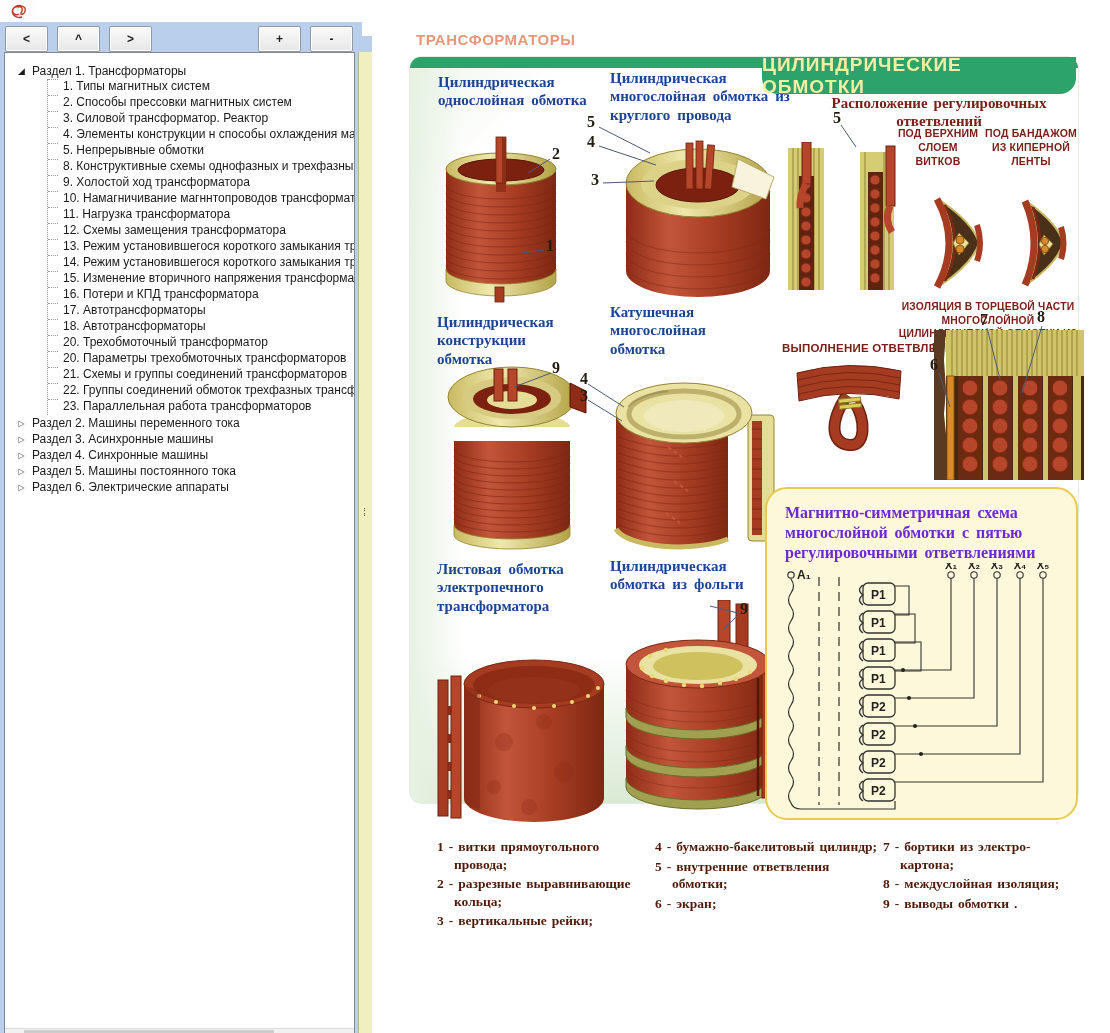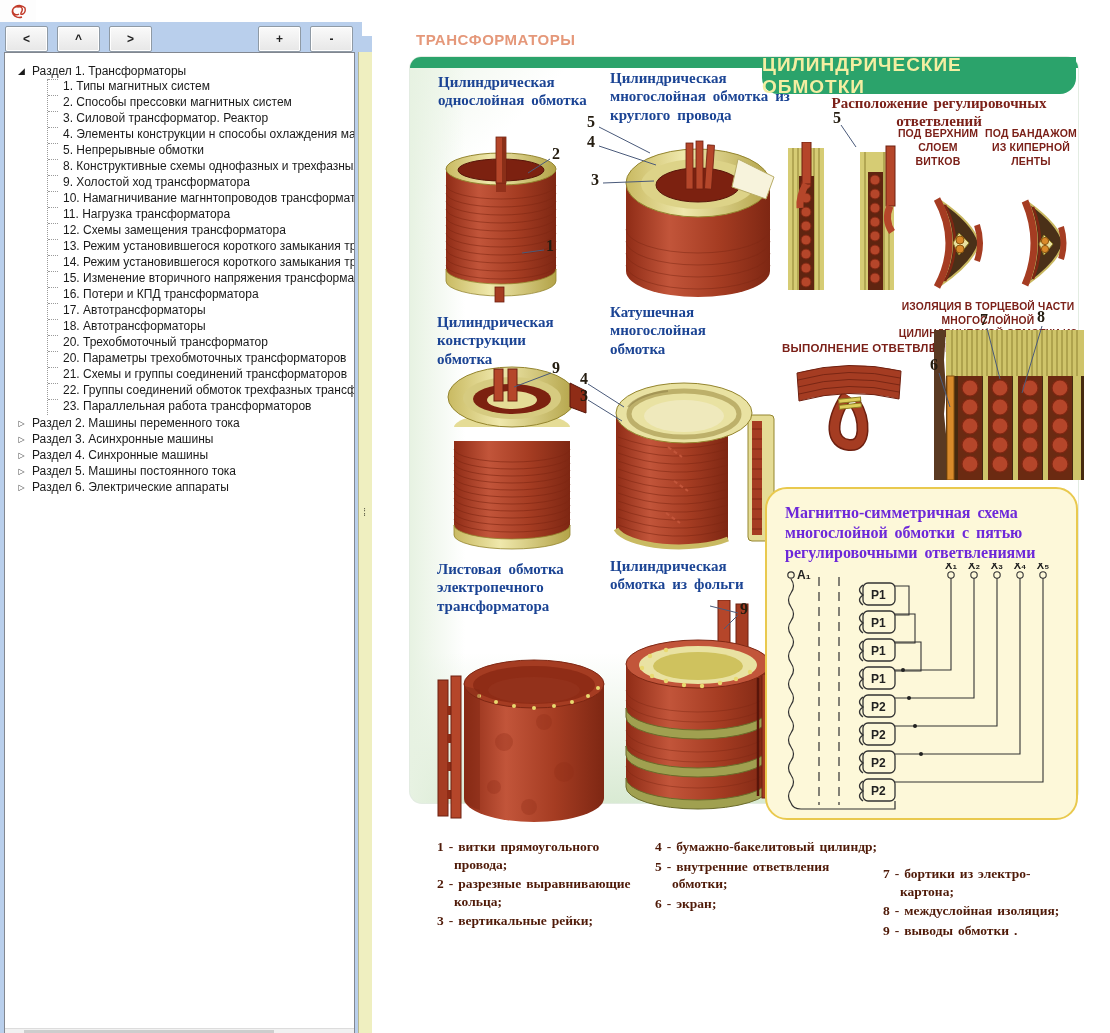--- a/index.html
+++ b/index.html
@@ -56,21 +56,21 @@
   .co{position:absolute;font-family:"Liberation Serif",serif;font-weight:bold;font-size:16px;color:#241c10;}
   .leaders{position:absolute;left:0;top:0;width:668px;height:878px;pointer-events:none;}
   .schem-box{position:absolute;left:355px;top:430px;width:313px;height:333px;background:#fdf8d9;
       border:2px solid #e9c94e;border-radius:22px;box-sizing:border-box;}
   .schem-title{position:absolute;left:18px;top:14px;width:278px;font-family:"Liberation Serif",serif;
       font-weight:bold;font-size:16px;color:#6d28d9;line-height:1.25;word-spacing:.18em;}
   .legend{position:absolute;left:27px;top:781px;width:630px;display:flex;
       font-family:"Liberation Serif",serif;font-weight:bold;font-size:13.5px;color:#4f1a08;}
   .legend .lcol{line-height:1.3;}
   .legend .lcol div{padding-left:17px;text-indent:-17px;margin-bottom:2px;word-spacing:.12em;}
-  .lcol1{width:218px;}.lcol2{width:228px;}.lcol3{width:184px;margin-top:27px;}
+  .lcol1{width:218px;}.lcol2{width:228px;}.lcol3{width:184px;}
 </style>
 </head>
 <body>
 
 <div class="titlebar">
   <span class="app-title">Электронные плакаты</span>
 </div>
 <div class="logo-box">
   <svg width="18" height="16" viewBox="0 0 18 16">
     <path d="M9 4 a4 4 0 1 0 1 7 M9 4 q3 -1 4 1 q1 2 -1 5 q-1 2 2 1 q3 -2 2 -6 a7 6 0 1 0 -3 9" fill="none" stroke="#c23b2a" stroke-width="1.4"></path>

